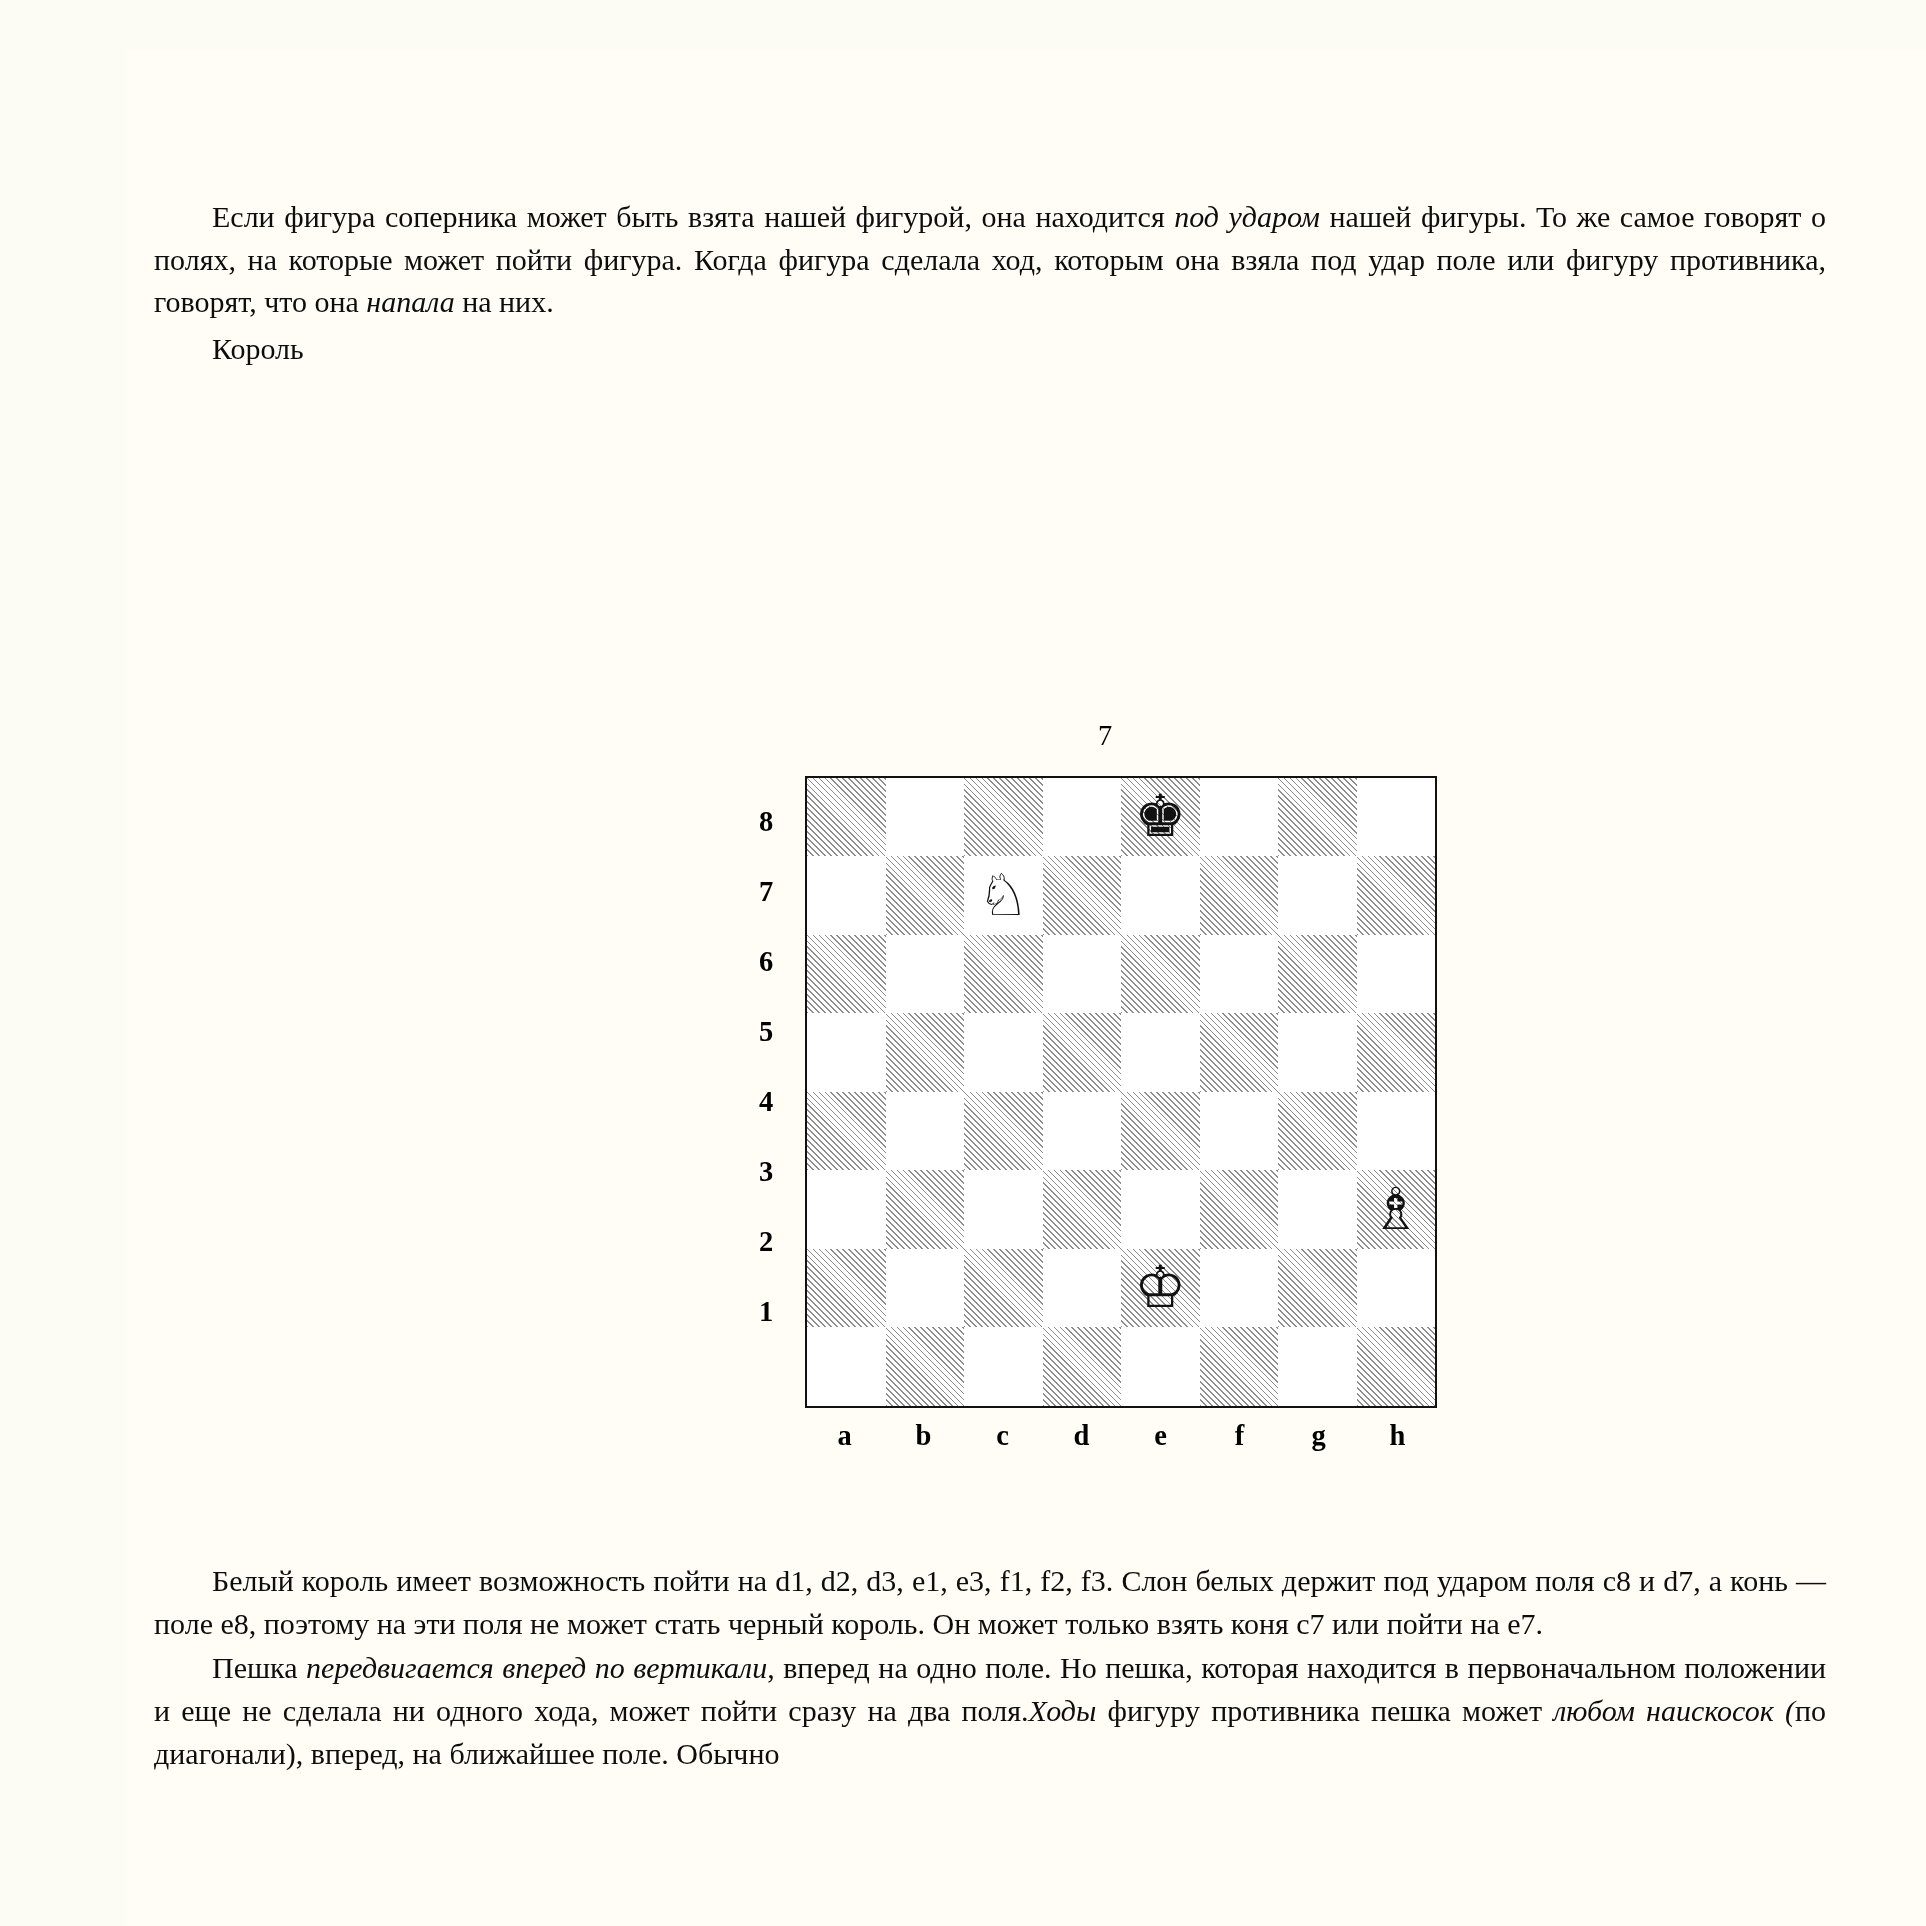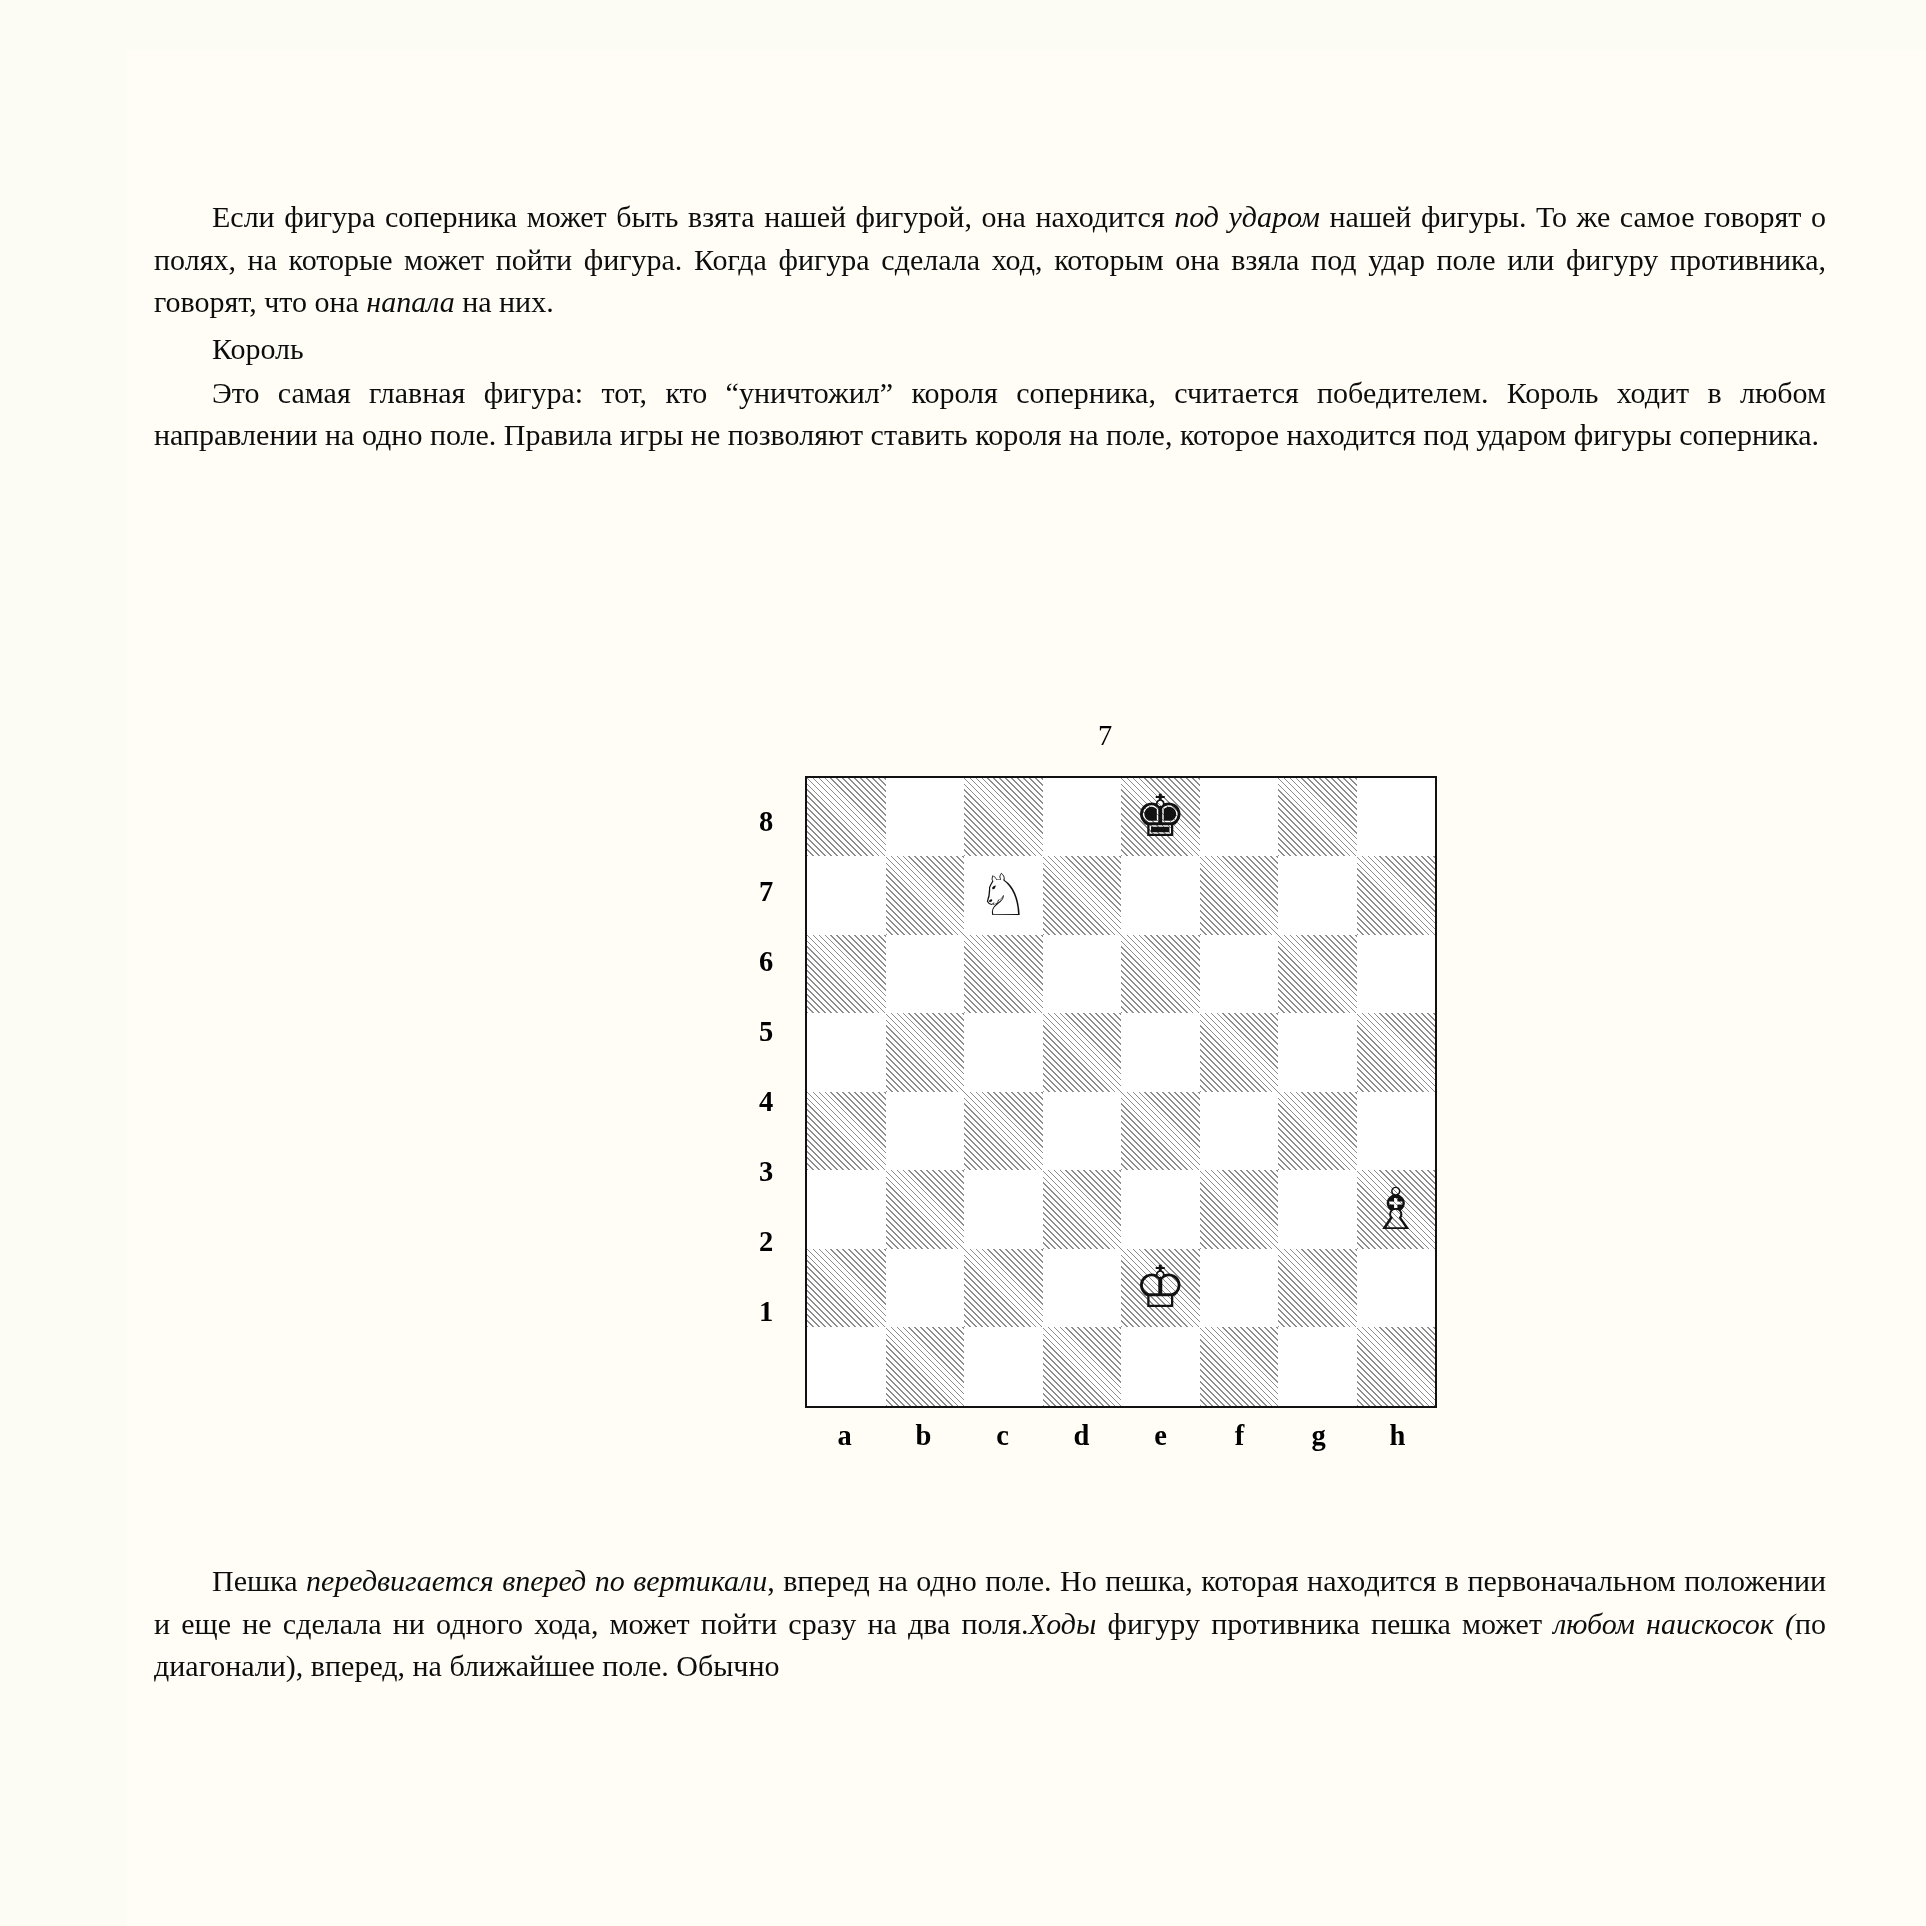--- a/index.html
+++ b/index.html
@@ -132,21 +132,20 @@
 </style>
 </head>
 <body>
 
 <div class="page">
   <div class="page-inner"></div>
 
   <div class="textcol" id="block-top">
     <p class="para">Если фигура соперника может быть взята нашей фигурой, она находится <i>под ударом</i> нашей фигуры. То же самое говорят о полях, на которые может пойти фигура. Когда фигура сделала ход, которым она взяла под удар поле или фигуру противника, говорят, что она <i>напала</i> на них.</p>
     <p class="subhead">Король</p>
-    <p class="para">Это самая главная фигура: тот, кто “уничтожил” короля соперника, считается победителем. Король ходит в любом направлении на одно поле. Правила игры не позволяют ставить короля на поле, которое находится под ударом фигуры соперника.</p>
   </div>
 
   <div class="diagram-wrap">
     <div class="diagram-number">7</div>
     <div class="board-area">
       <div class="rank-labels" id="rank-labels">
           <div>8</div>
           <div>7</div>
           <div>6</div>
           <div>5</div>
@@ -236,17 +235,18 @@
           <div>d</div>
           <div>e</div>
           <div>f</div>
           <div>g</div>
           <div>h</div>
         </div>
     </div>
   </div>
 
   <div class="textcol" id="block-mid">
+    <p class="para">Белый король имеет возможность пойти на d1, d2, d3, e1, e3, f1, f2, f3. Слон белых держит под ударом поля c8 и d7, а конь — поле e8, поэтому на эти поля не может стать черный король. Он может только взять коня c7 или пойти на e7.</p>
     <p class="para">Пешка <i>передвигается вперед по вертикали</i>, вперед на одно поле. Но пешка, которая находится в первоначальном положении и еще не сделала ни одного хода, может пойти сразу на два поля.<i>Ходы</i> фигуру противника пешка может <i>любом наискосок (</i>по диагонали), вперед, на ближайшее поле. Обычно</p>
   </div>
 
 </div>
 
 
 </body></html>

